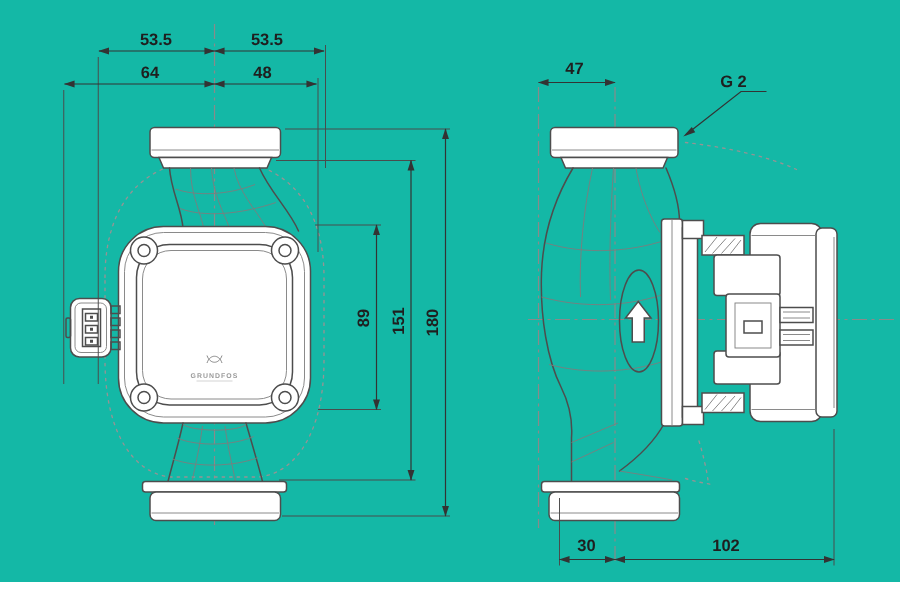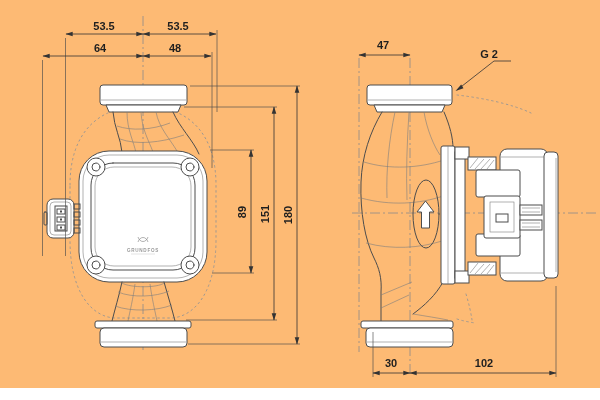--- a/index.html
+++ b/index.html
@@ -1,16 +1,16 @@
 <!DOCTYPE html>
 <html><head>
 <meta charset="utf-8">
 <style>
   html,body{margin:0;padding:0;background:#ffffff;}
-  .stage{width:600px;height:388px;position:relative;background:#fdba74;overflow:hidden;
+  .stage{width:600px;height:388px;position:relative;background:#14b8a6;overflow:hidden;
          font-family:"Liberation Sans",sans-serif;}
   svg{display:block;}
   .dline{stroke:#4d4d4d;stroke-width:1;fill:none;stroke-linecap:round;}
   .dfill{stroke:#4d4d4d;stroke-width:1;fill:#ffffff;}
   .soft{stroke:#7d7d7d;stroke-width:.6;fill:none;}
   .dim{stroke:#333333;stroke-width:.8;fill:none;}
   .ext{stroke:#4a4a4a;stroke-width:.65;fill:none;}
   .cl{stroke:#8a8a8a;stroke-width:.8;fill:none;stroke-dasharray:10 3 2 3;}
   .phantom{stroke:#949494;stroke-width:.9;fill:none;stroke-dasharray:1.6 3.4;stroke-linecap:round;}
   .dimtxt{font:bold 11px "Liberation Sans",sans-serif;fill:#1f1f1f;}

